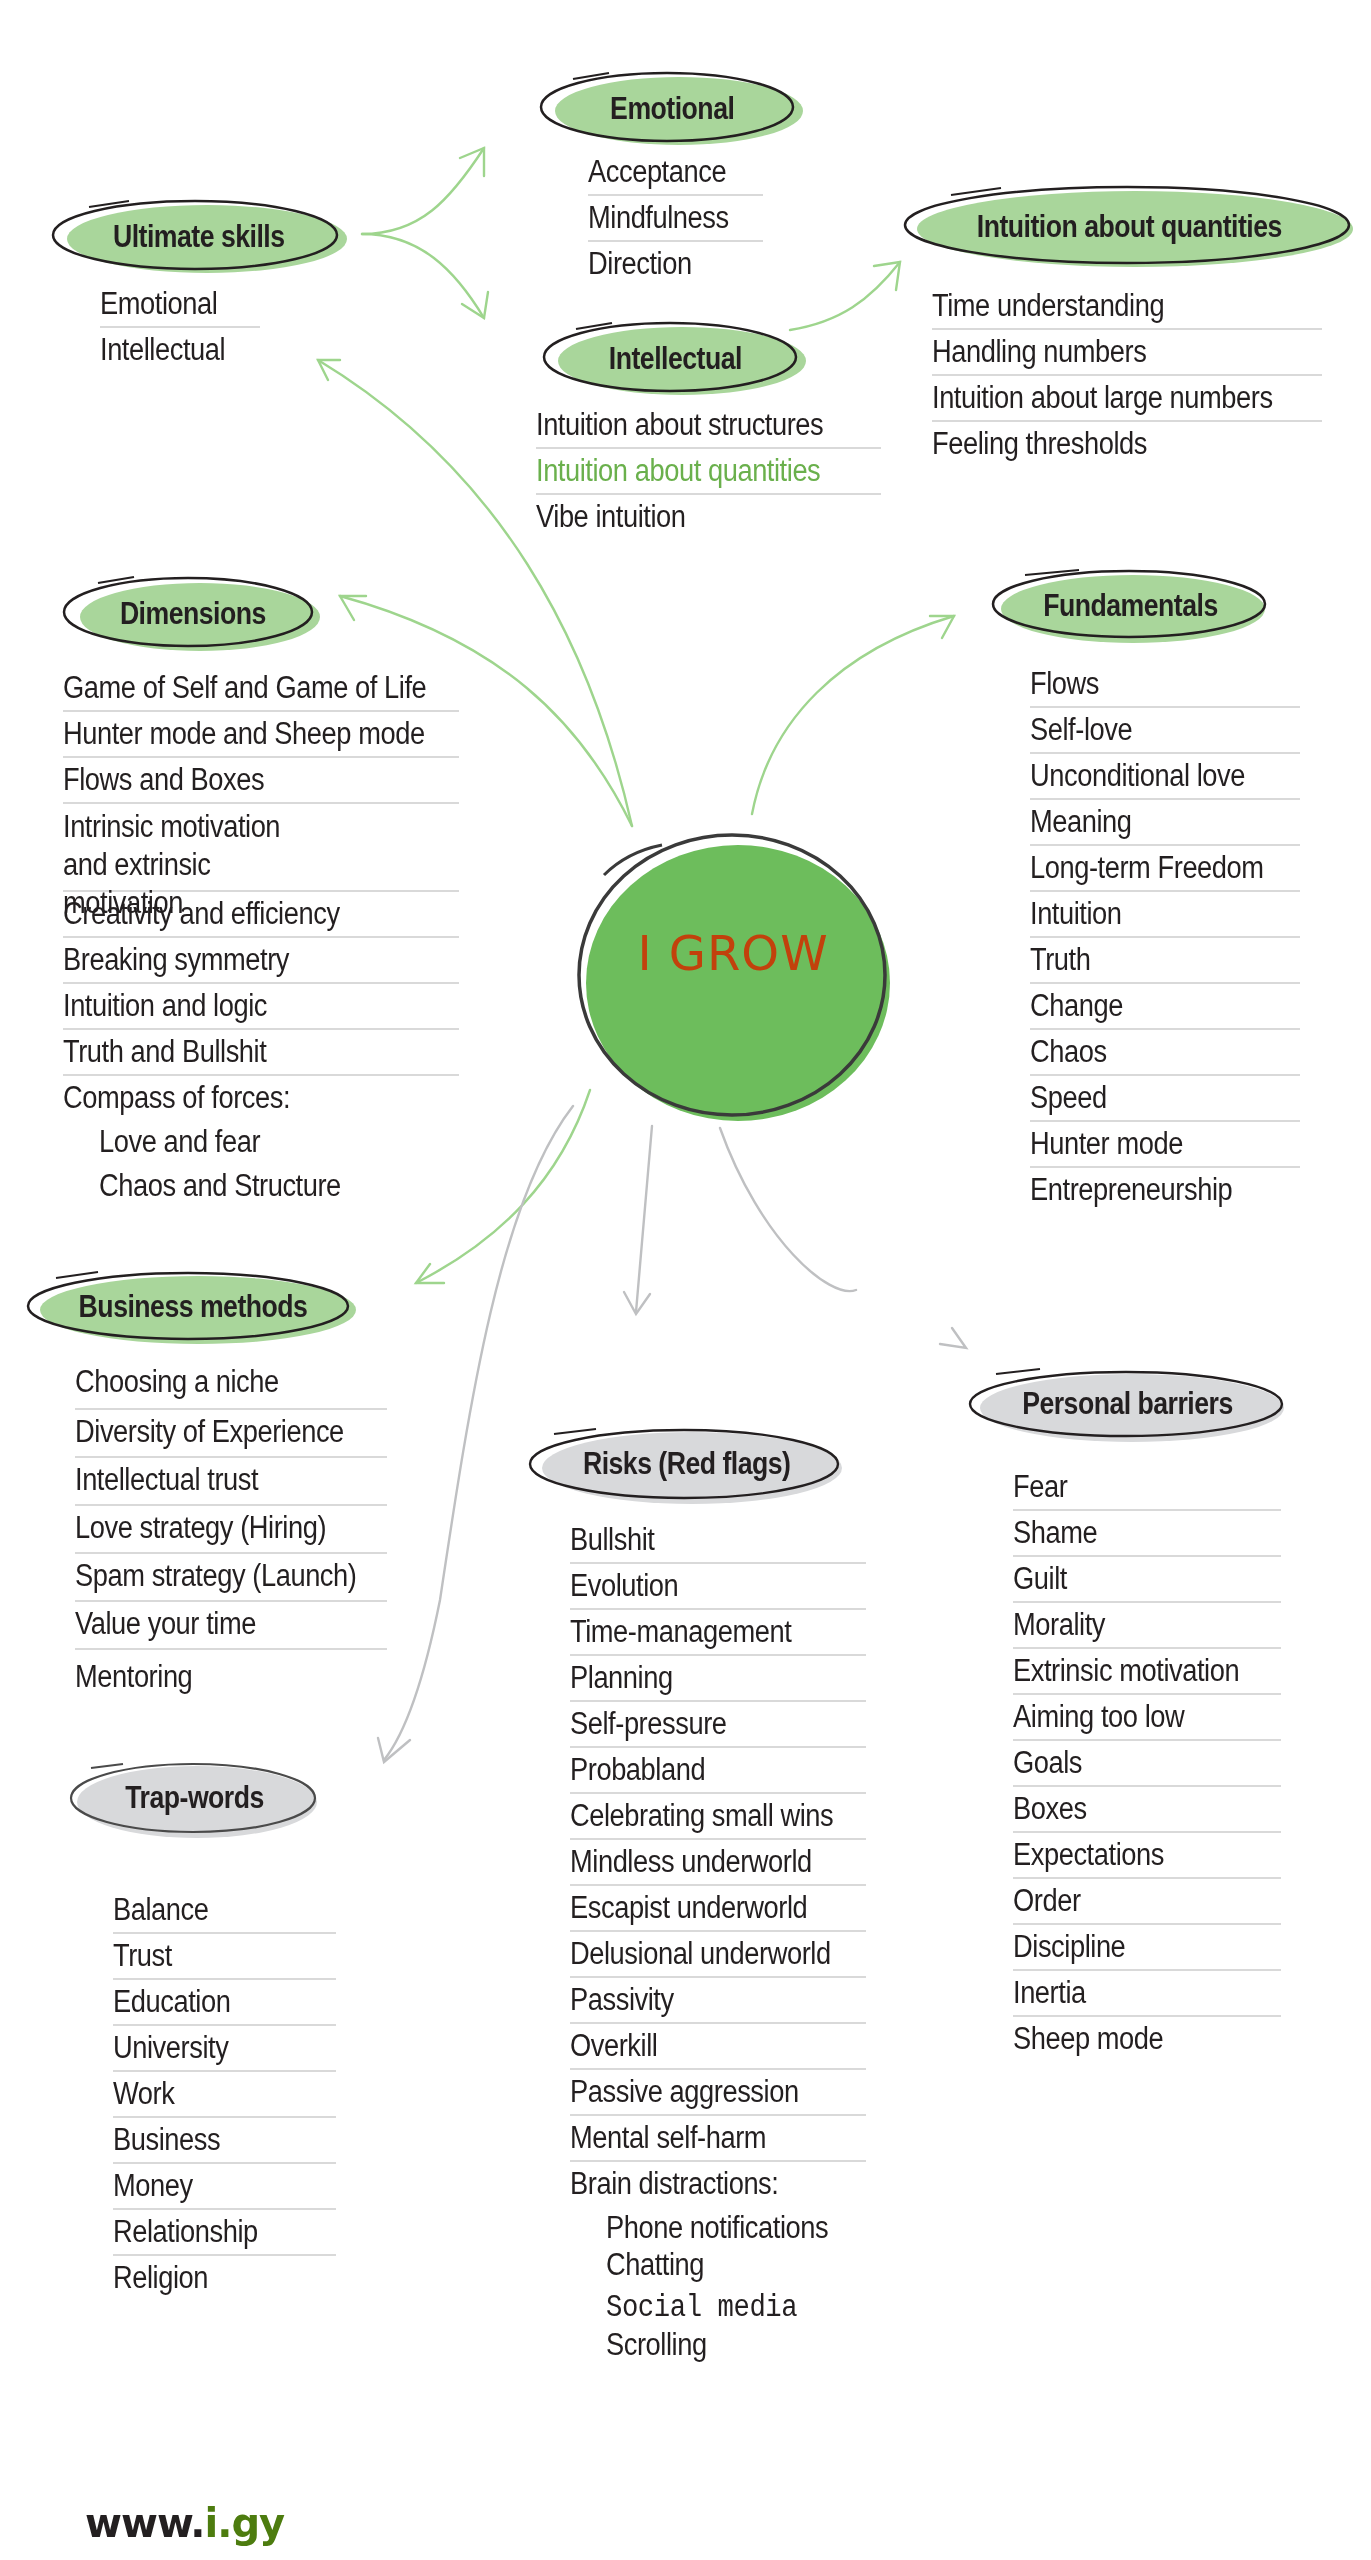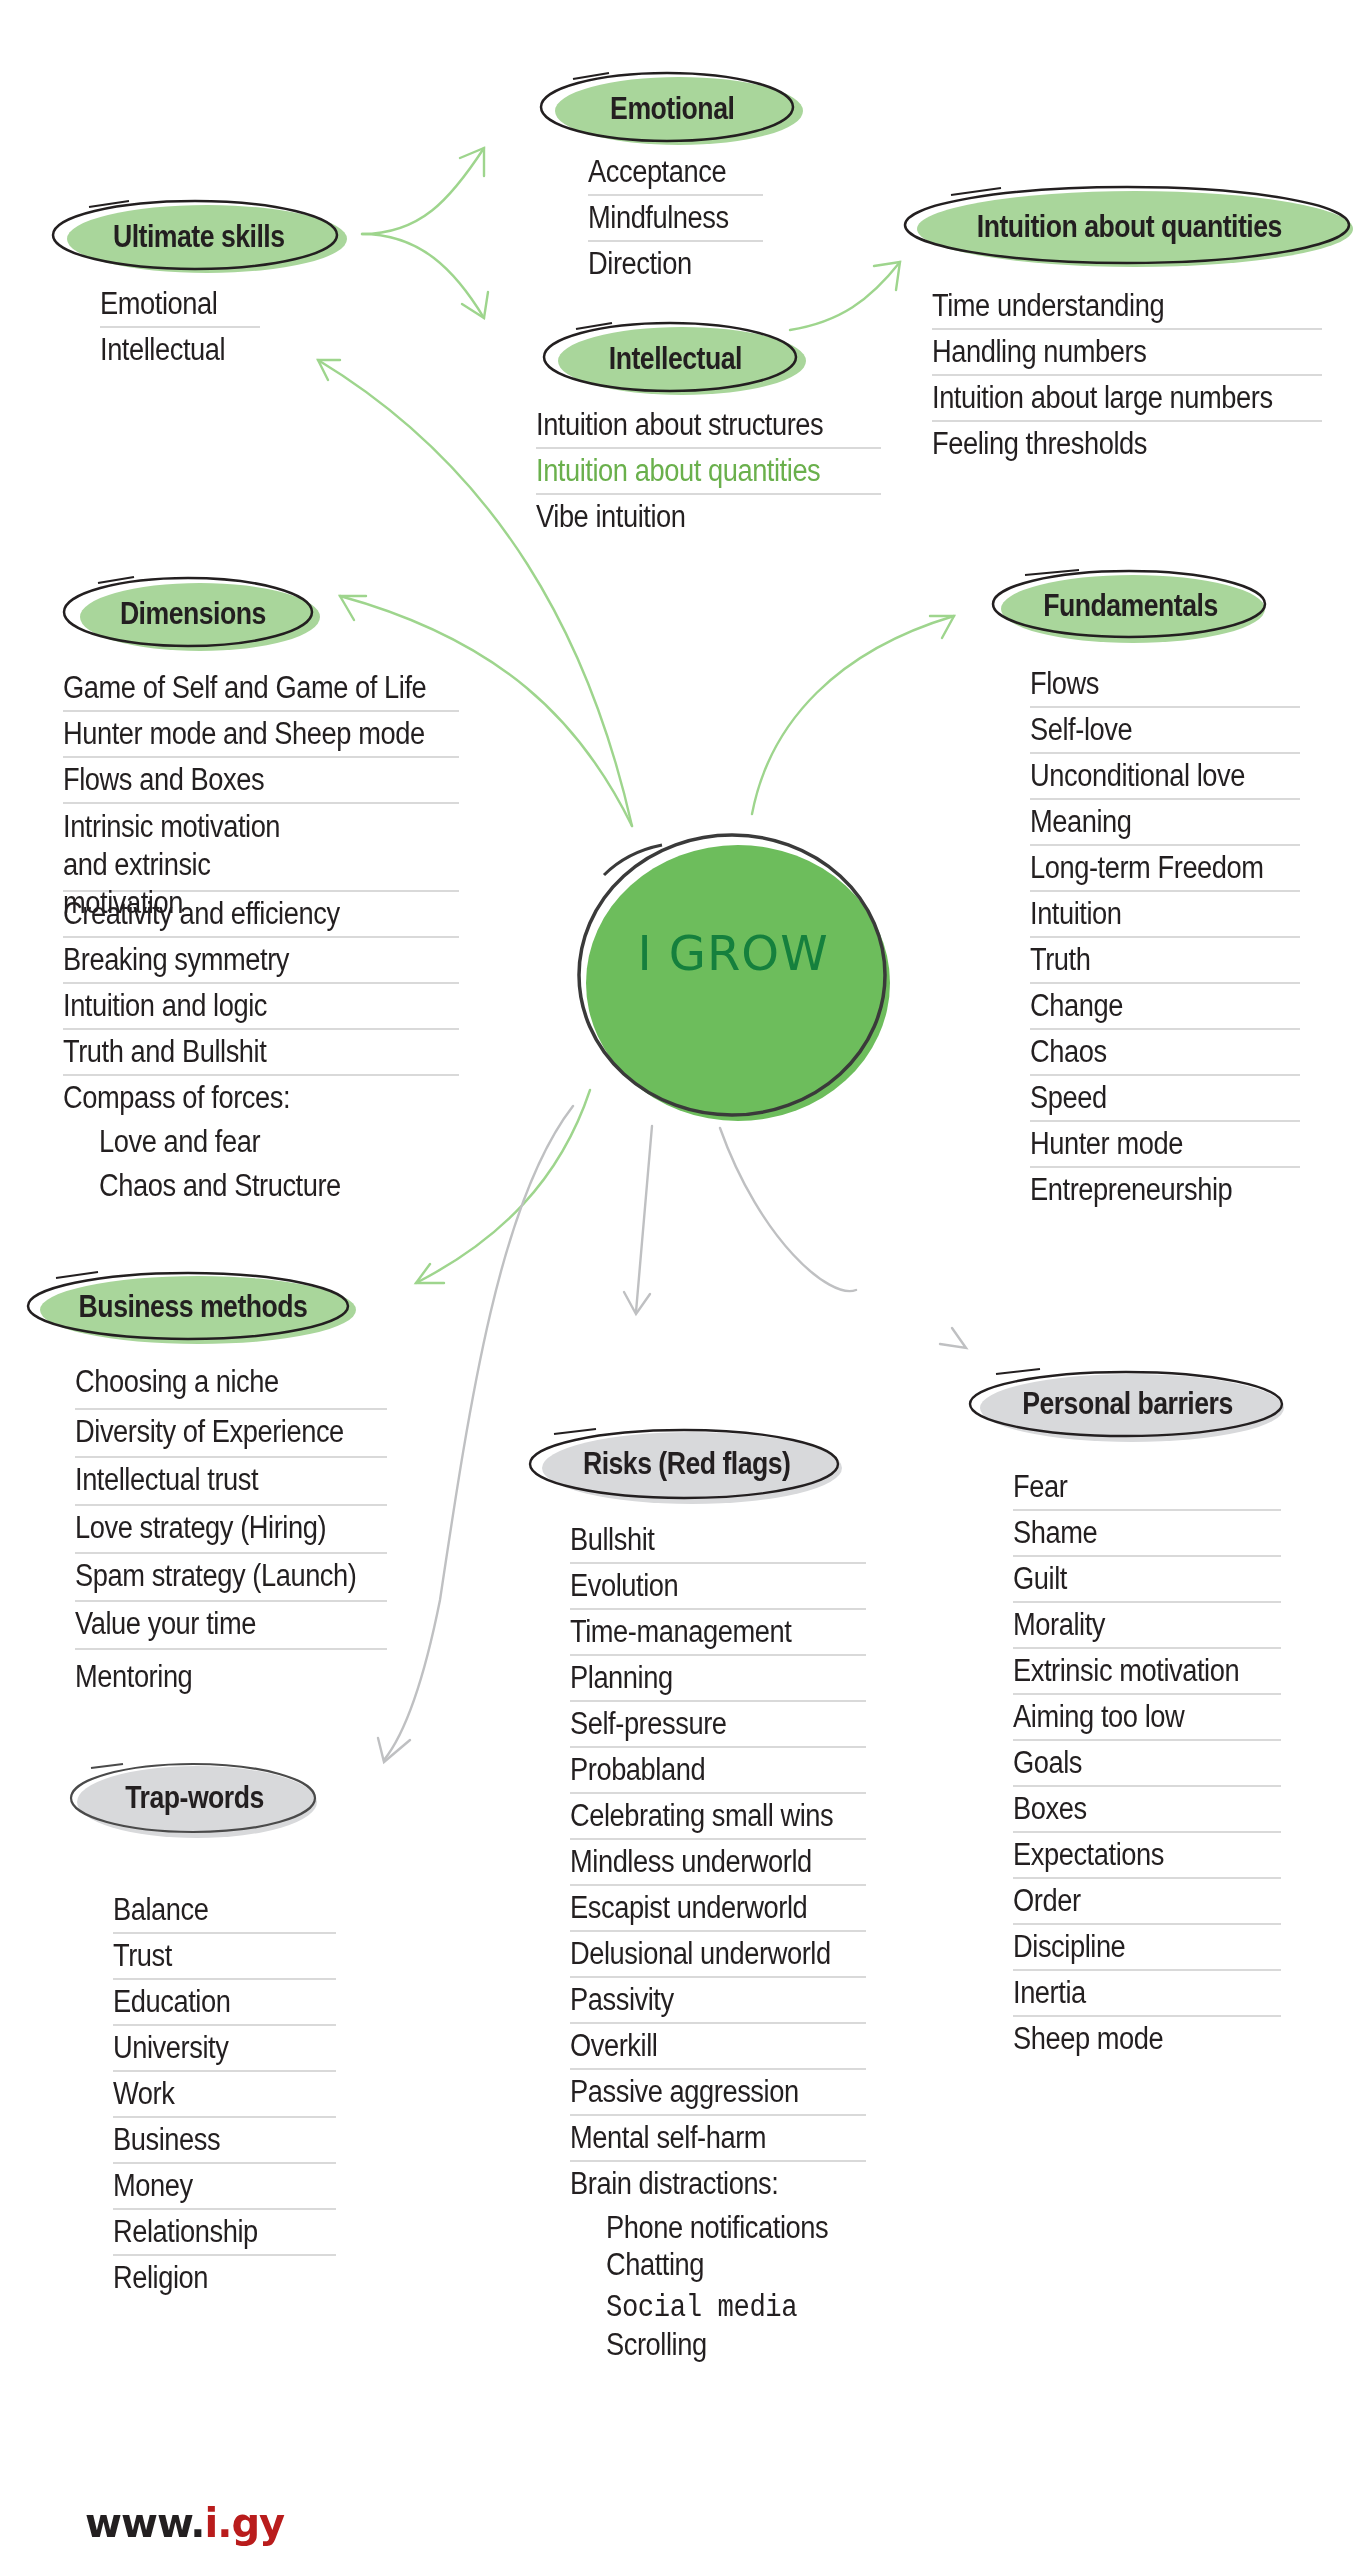--- a/index.html
+++ b/index.html
@@ -14,23 +14,23 @@
   .list li { font-size:31px; line-height:44px; height:44px; border-bottom:2px solid #d9d9d9; white-space:nowrap;
              letter-spacing:-0.5px; transform-origin:left center; }
   .list li .t { display:inline-block; transform:scaleX(0.88); transform-origin:left center; }
   .list li.noline { border-bottom:none; }
   .list li.sub { padding-left:36px; }
   .list li.two { height:88px; white-space:normal; }
   .list li.hl { color:#6ab04c; }
   .center { position:absolute; left:572px; top:833px; width:322px; height:290px; }
   .center svg { position:absolute; left:0; top:0; width:100%; height:100%; overflow:visible; }
   .center .title { position:absolute; left:0; right:0; top:92px; text-align:center; font-family:"DejaVu Sans", sans-serif;
-                   font-size:48px; line-height:56px; color:#15803d; letter-spacing:1px; }
+                   font-size:48px; line-height:56px; color:#c2410c; letter-spacing:1px; }
   .footer { position:absolute; left:85px; top:2500px; font-family:"DejaVu Sans", sans-serif; font-weight:bold; font-size:40px; letter-spacing:-1px; }
-  .footer .g { color:#b91c1c; }
+  .footer .g { color:#4d7c0f; }
 </style>
 </head>
 <body>
 
 <svg id="arrows" viewBox="0 0 1371 2560">
   <g fill="none" stroke-width="2.4" stroke-linecap="round">
 
     <g stroke="#9ed58d">
 
       <path d="M362 234 C420 234 450 200 484 148"></path>

